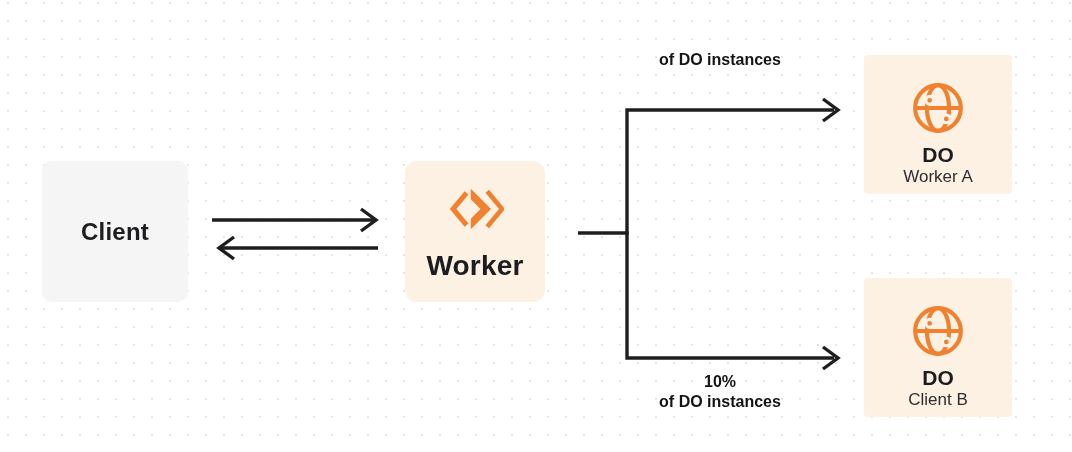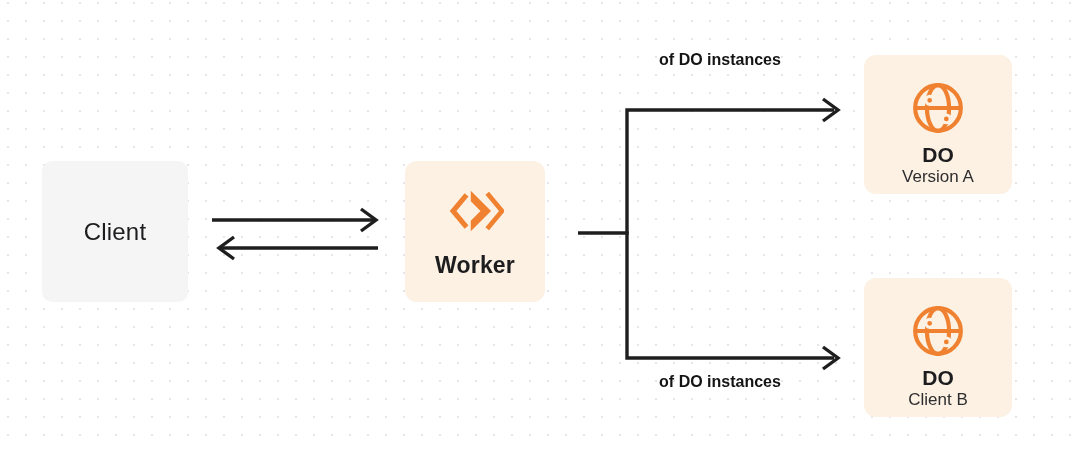--- a/index.html
+++ b/index.html
@@ -45,42 +45,42 @@
   }
 
   .node.client {
     left: 42px; top: 161px;
     width: 146px; height: 141px;
     background: var(--client-node-bg, #f5f5f6);
     border-radius: 10px;
   }
   .node.client .node-label {
     font-size: 24px;
-    font-weight: 400;
+    font-weight: 700;
     letter-spacing: 0.2px;
   }
 
   .node.worker {
     left: 405px; top: 161px;
     width: 140px; height: 141px;
     background: var(--cream-node-bg, #fcf1e3);
     border-radius: 12px;
     gap: 14px;
   }
   .node.worker .node-label {
-    font-size: 23px;
+    font-size: 28px;
     font-weight: 700;
     letter-spacing: 0.2px;
   }
 
   .node.do {
     left: 864px;
     width: 148px; height: 139px;
     background: var(--cream-node-bg, #fcf1e3);
-    border-radius: 12px;
+    border-radius: 4px;
     padding-top: 16px;
     gap: 0;
   }
   .node.do-a { top: 55px; }
   .node.do-b { top: 278px; }
 
   .do-title {
     margin-top: 7px;
     font-size: 21px;
     font-weight: 700;
@@ -156,21 +156,21 @@
     <svg class="icon" viewBox="0 0 64 64" width="58" height="58" xmlns="http://www.w3.org/2000/svg">
       <g class="orange-stroke" stroke-width="4.6">
         <circle cx="32" cy="32" r="25.2"></circle>
         <line x1="7.2" y1="32" x2="56.8" y2="32"></line>
         <ellipse cx="32" cy="32" rx="12.2" ry="25.2"></ellipse>
       </g>
       <circle class="dot-on-globe" cx="22.8" cy="23.5" r="4.3"></circle>
       <circle class="dot-on-globe" cx="41.2" cy="44" r="4.3"></circle>
     </svg>
     <div class="do-title">DO</div>
-    <div class="do-subtitle">Version A</div>
+    <div class="do-subtitle">Worker A</div>
   </div>
 
   <div class="node do do-b">
     <svg class="icon" viewBox="0 0 64 64" width="58" height="58" xmlns="http://www.w3.org/2000/svg">
       <g class="orange-stroke" stroke-width="4.6">
         <circle cx="32" cy="32" r="25.2"></circle>
         <line x1="7.2" y1="32" x2="56.8" y2="32"></line>
         <ellipse cx="32" cy="32" rx="12.2" ry="25.2"></ellipse>
       </g>
       <circle class="dot-on-globe" cx="22.8" cy="23.5" r="4.3"></circle>
@@ -178,16 +178,17 @@
     </svg>
     <div class="do-title">DO</div>
     <div class="do-subtitle">Client B</div>
   </div>
 
   <div class="branch-label top">
     <div>of DO instances</div>
   </div>
 
   <div class="branch-label bottom">
+    <div>10%</div>
     <div>of DO instances</div>
   </div>
 
 </div>
 
 </body></html>

